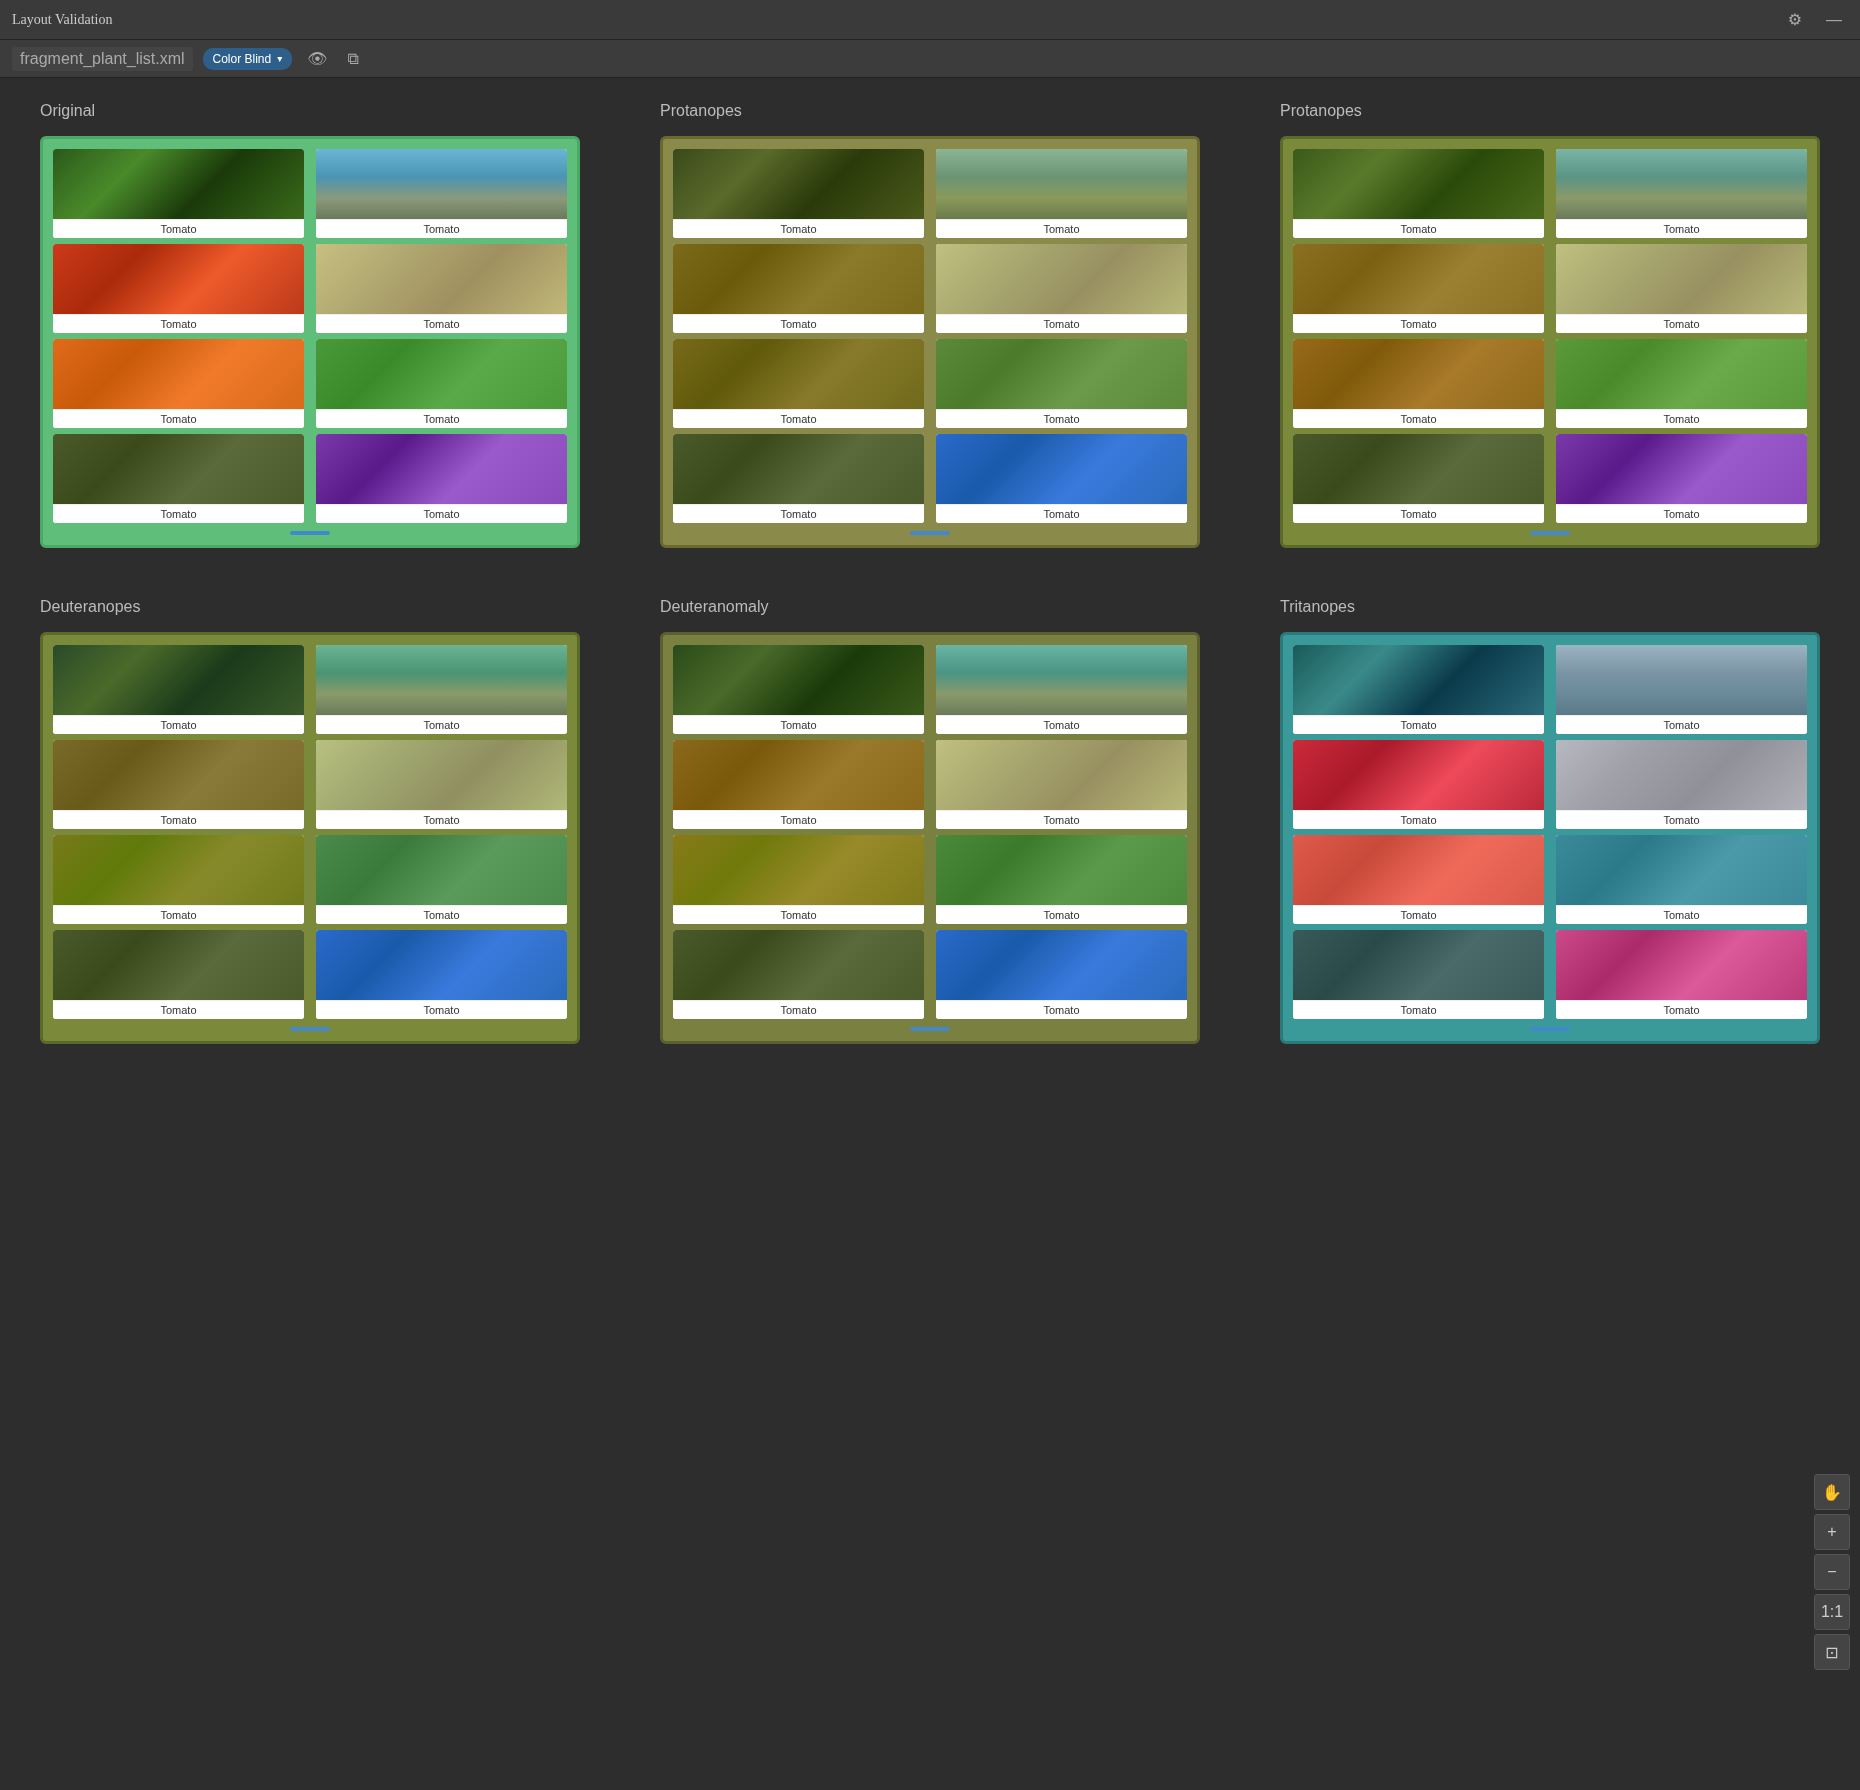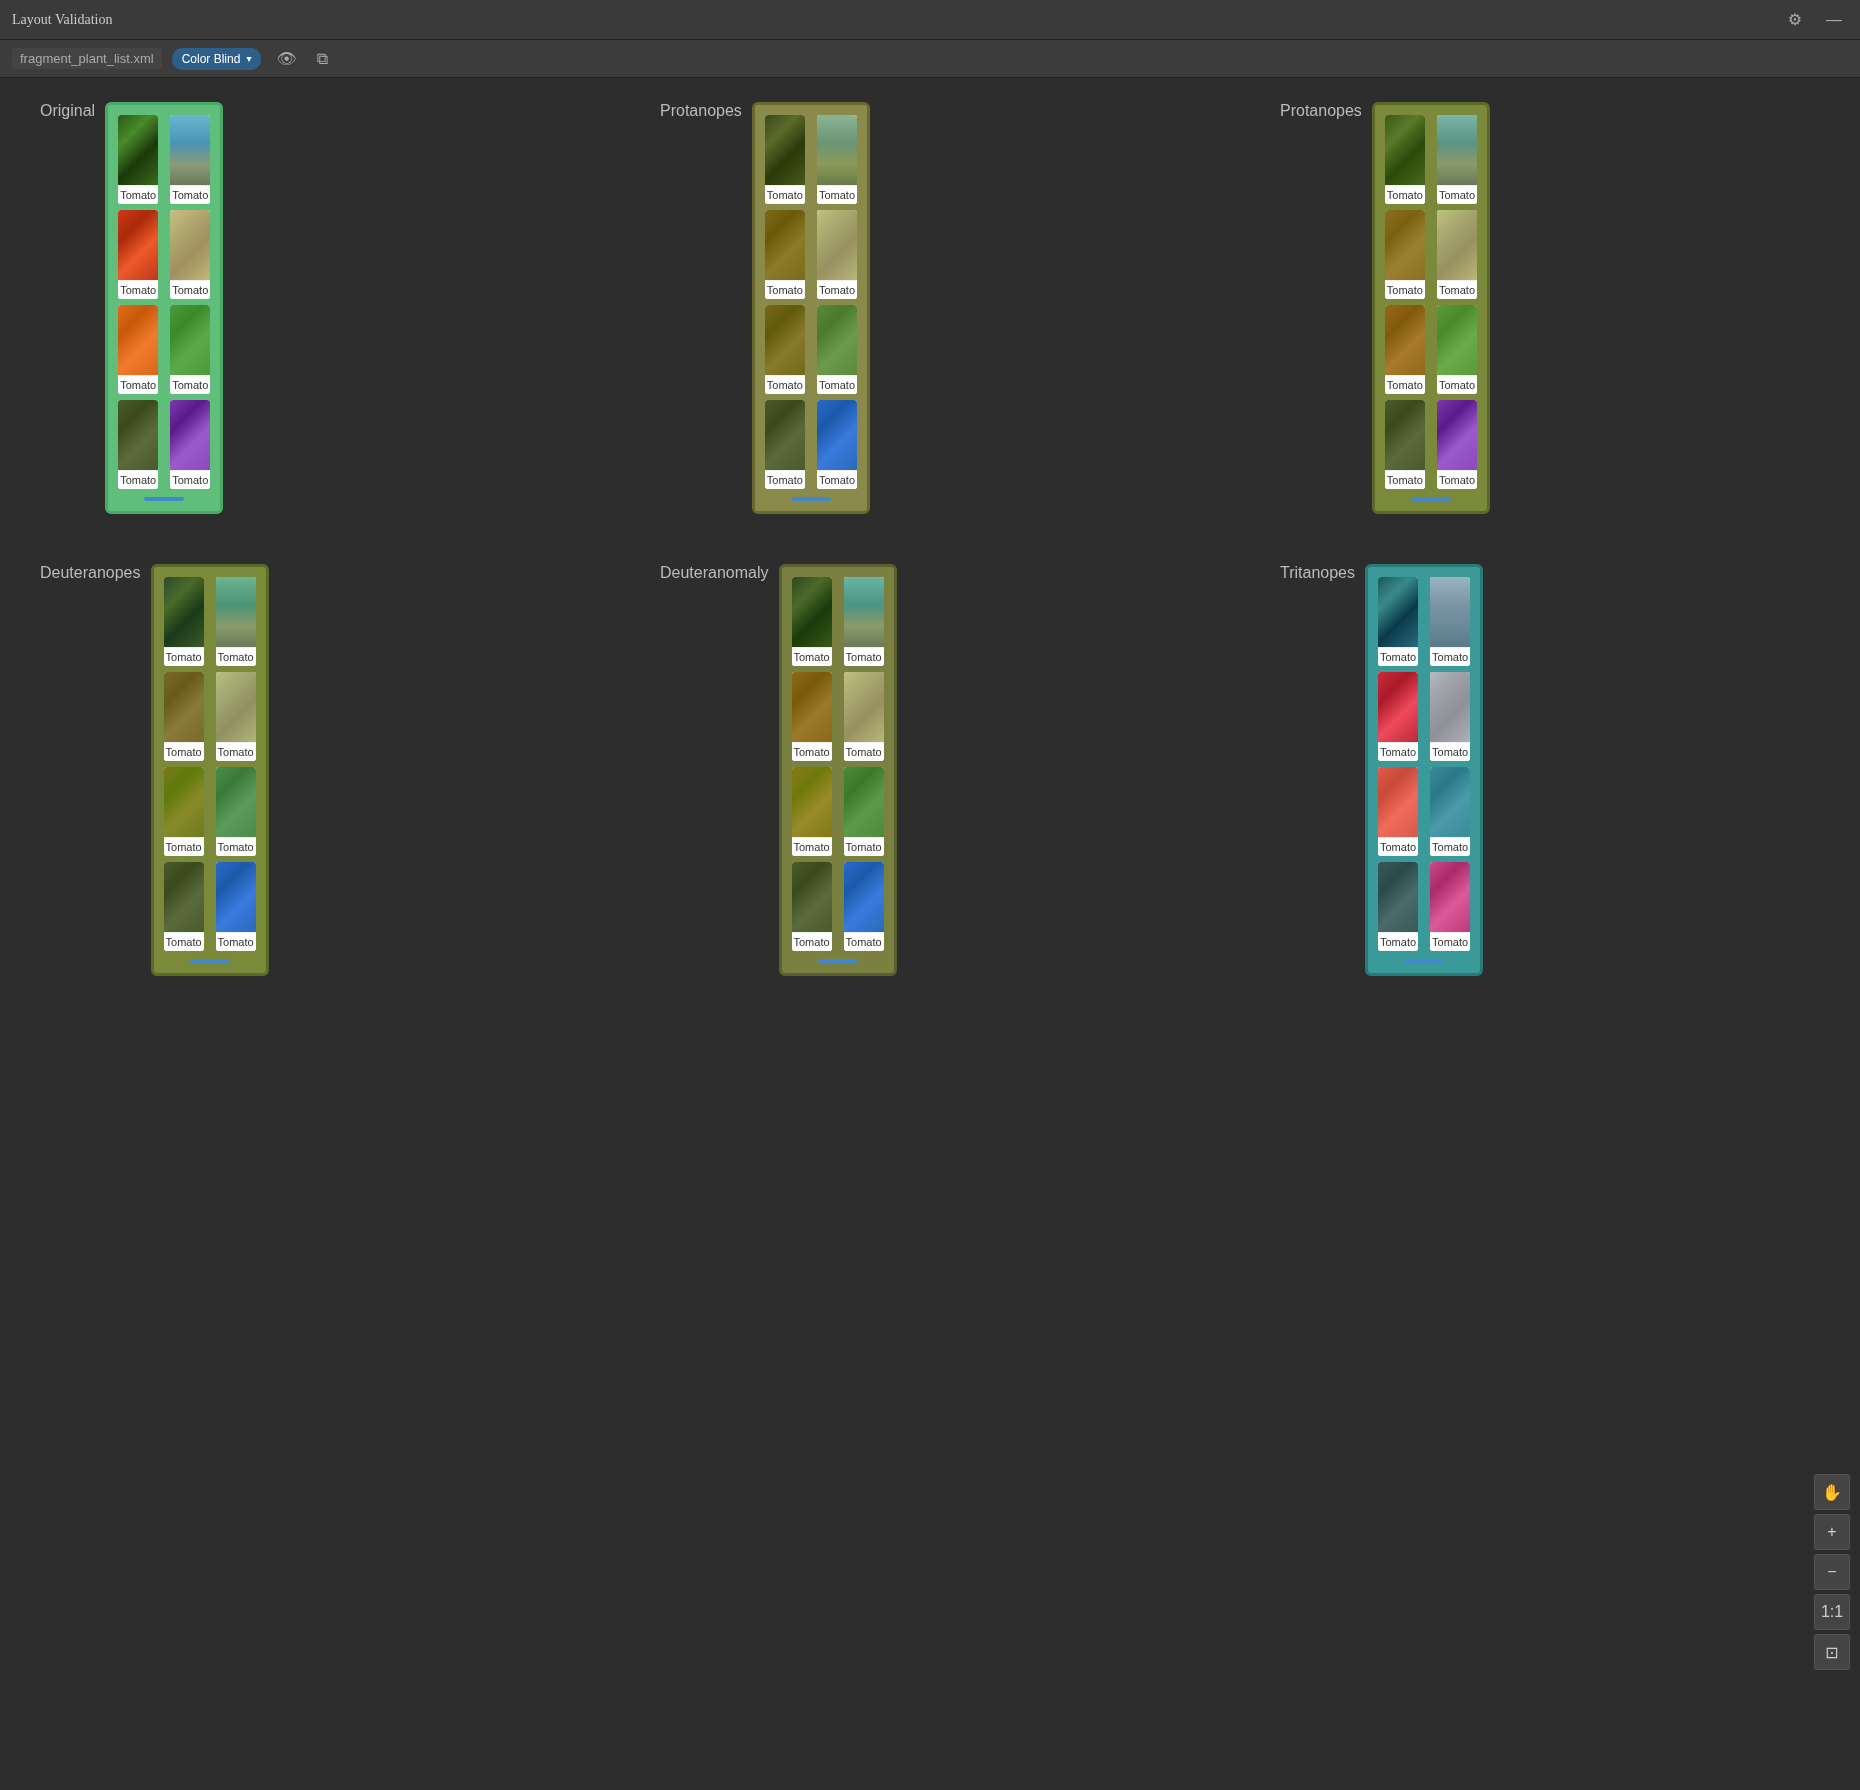--- a/index.html
+++ b/index.html
@@ -48,21 +48,21 @@
     .toolbar {
       background: #3c3c3c;
       height: 38px;
       display: flex;
       align-items: center;
       padding: 0 12px;
       gap: 10px;
       border-bottom: 1px solid #222;
     }
     .file-label {
-      font-size: 13px;
+      font-size: 16px;
       color: #aaa;
       background: #444;
       padding: 3px 8px;
       border-radius: 3px;
     }
     .dropdown-btn {
       background: #2e5f8a;
       border: none;
       color: #fff;
       font-size: 12px;
@@ -87,21 +87,21 @@
     .main-content {
       padding: 24px 40px;
       display: grid;
       grid-template-columns: repeat(3, 1fr);
       gap: 50px 80px;
     }
 
     
     .section {
       display: flex;
-      flex-direction: row;
+      flex-direction: column;
       gap: 10px;
     }
     .section-title {
       font-size: 16px;
       color: #bbb;
       margin-bottom: 6px;
       font-weight: 400;
     }
 
     

